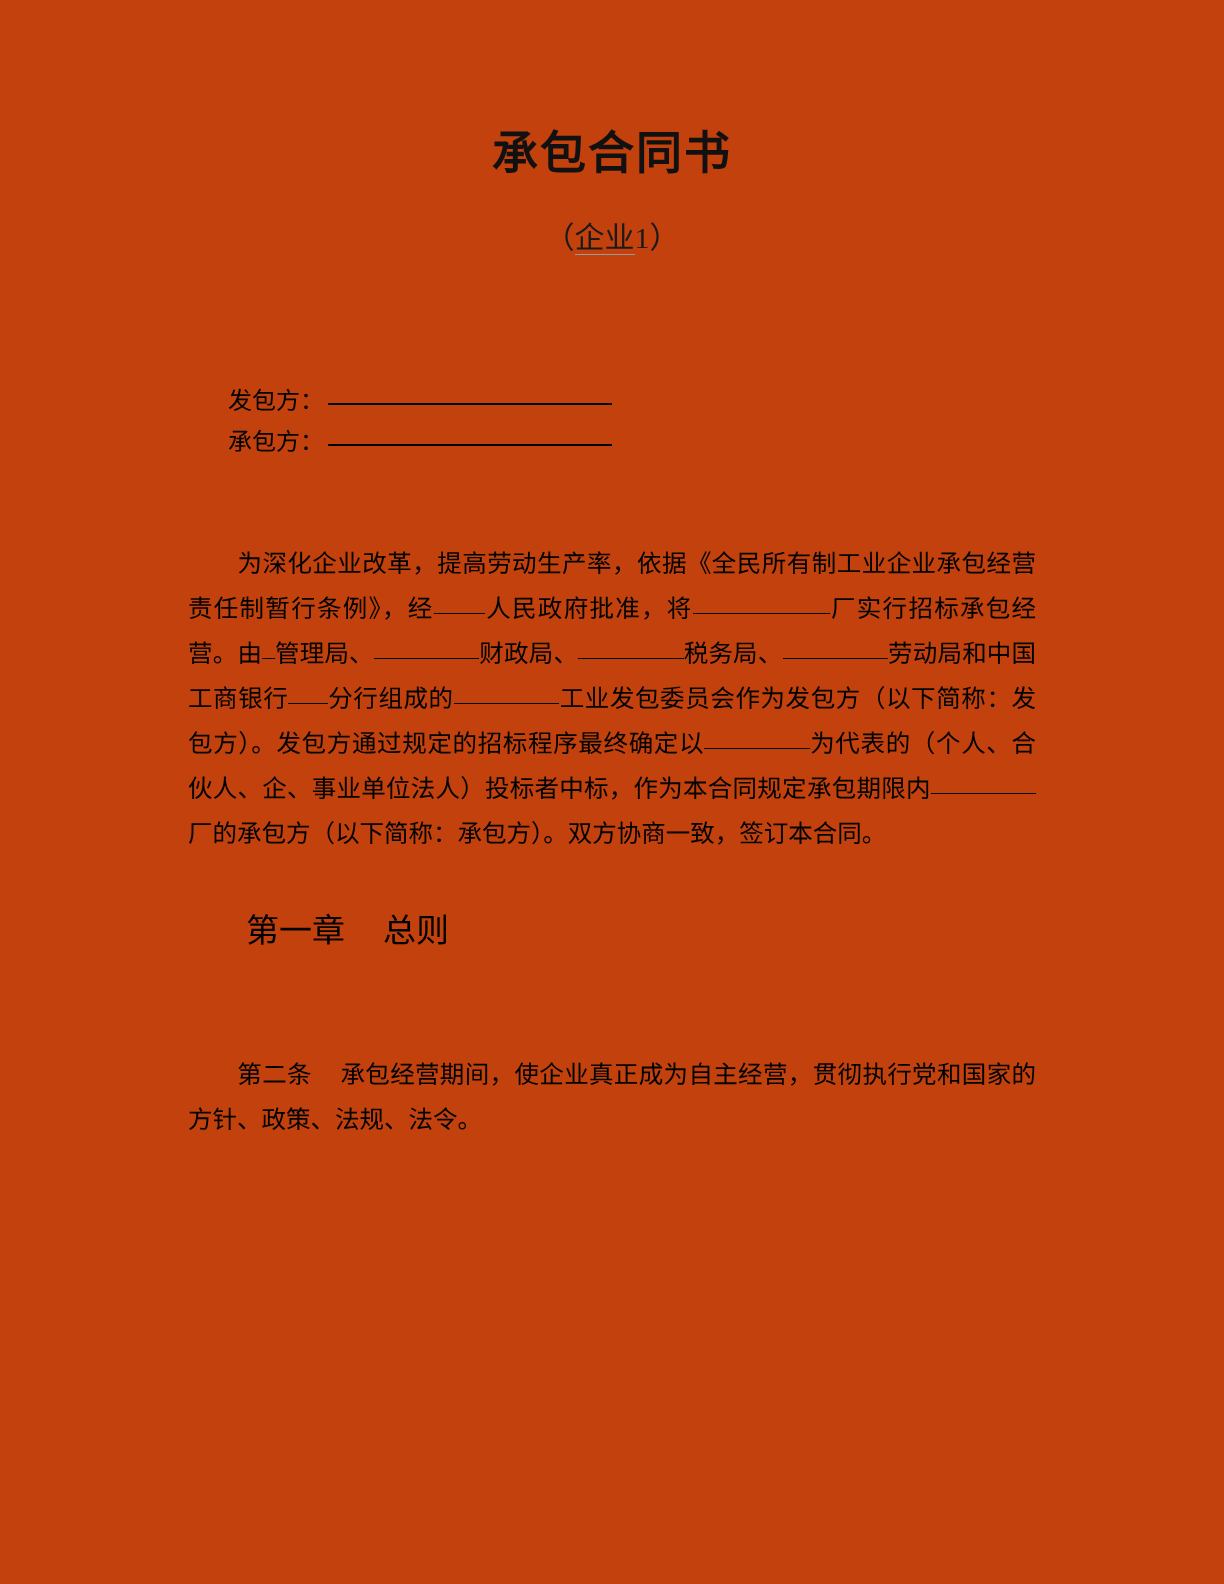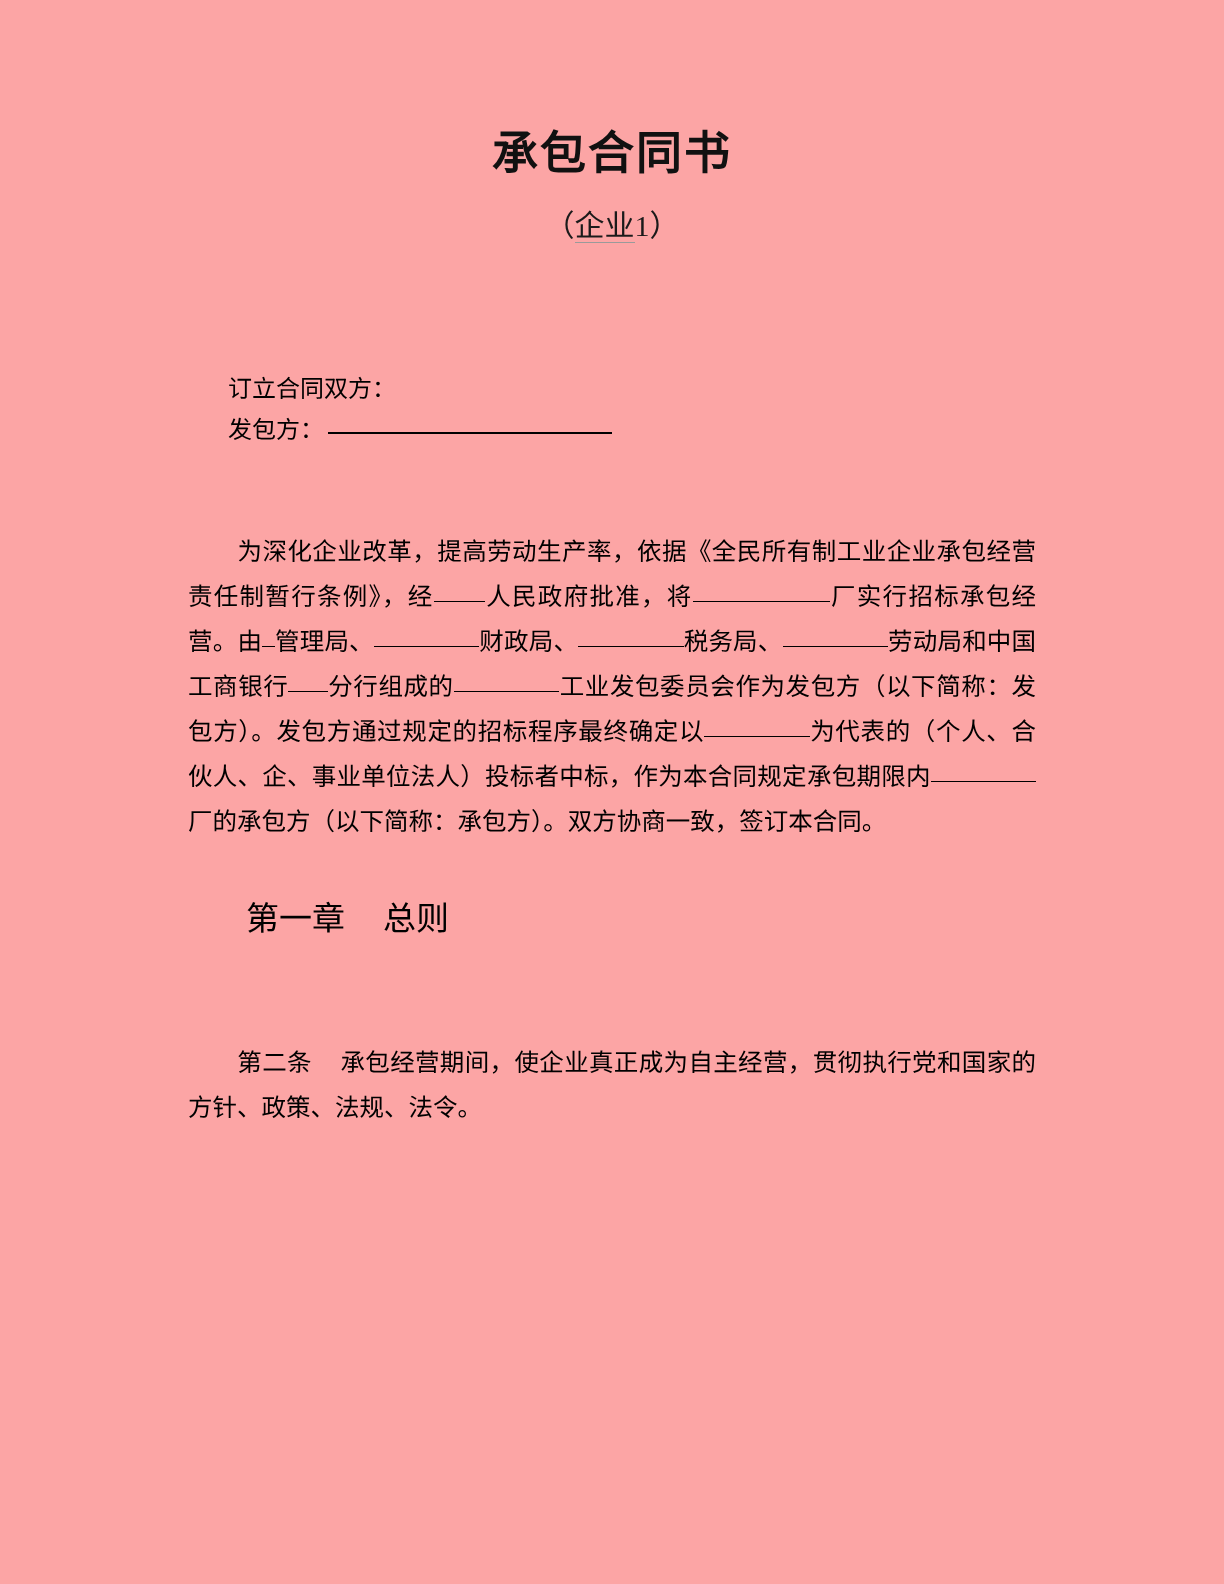--- a/index.html
+++ b/index.html
@@ -9,21 +9,21 @@
     background: #ffffff;
   }
   body {
     font-family: "Liberation Serif", "DejaVu Serif", serif;
     color: #000000;
   }
   .page {
     position: relative;
     width: 1224px;
     height: 1584px;
-    background: #fca5a5;
+    background: #c2410c;
     box-sizing: border-box;
     overflow: hidden;
   }
   .content {
     position: absolute;
     left: 180px;
     top: 0;
     width: 864px;
   }
 
@@ -33,21 +33,21 @@
     padding-top: 126px;
     text-align: center;
     font-family: "DejaVu Sans", "Liberation Sans", sans-serif;
     font-weight: 700;
     font-size: 46px;
     letter-spacing: 2px;
     line-height: 1.2;
     color: #111111;
   }
   .doc-subtitle {
-    margin: 4px;
+    margin: 16px;
     padding-top: 22px;
     text-align: center;
     font-size: 30px;
     line-height: 1.25;
     color: #1a1a1a;
   }
   .doc-subtitle .su {
     border-bottom: 1px solid #9a9a9a;
   }
 
@@ -108,26 +108,28 @@
 <div class="page">
   <div class="content">
 
     <h1 class="doc-title">承包合同书</h1>
 
     <div class="doc-subtitle">
       <span>（</span><span class="su">企业</span><span>1</span><span>）</span>
     </div>
 
     <div class="party-block">
-      <div class="party-line">订立合同双方：</div>
 
       <div class="party-line">
         <span>发包方：</span><span class="blank-rule"></span>
       </div>
 
+      <div class="party-line">
+        <span>承包方：</span><span class="blank-rule"></span>
+      </div>
     </div>
 
     <div class="gap-lg"></div>
 
     <p class="para preamble"><span class="indent"></span><span>为深化企业改革，提高劳动生产率，依据《全民所有制工业企业承包经营责任制暂行条例》，经</span><span class="bl bl-4"></span><span>人民政府批准，将</span><span class="bl bl-10"></span><span>厂实行招标承包经营。由</span><span class="bl bl-1"></span><span>管理局、</span><span class="bl bl-8"></span><span>财政局、</span><span class="bl bl-8"></span><span>税务局、</span><span class="bl bl-8"></span><span>劳动局和中国工商银行</span><span class="bl bl-3"></span><span>分行组成的</span><span class="bl bl-8"></span><span>工业发包委员会作为发包方（以下简称：发包方）。发包方通过规定的招标程序最终确定以</span><span class="bl bl-8"></span><span>为代表的（个人、合伙人、企、事业单位法人）投标者中标，作为本合同规定承包期限内</span><span class="bl bl-8"></span><span>厂的承包方（以下简称：承包方）。双方协商一致，签订本合同。</span></p>
 
     <div class="gap-md"></div>
 
     <p class="chapter"><span class="indent"></span><span>第一章</span><span class="wsp"></span><span>总则</span></p>
 

